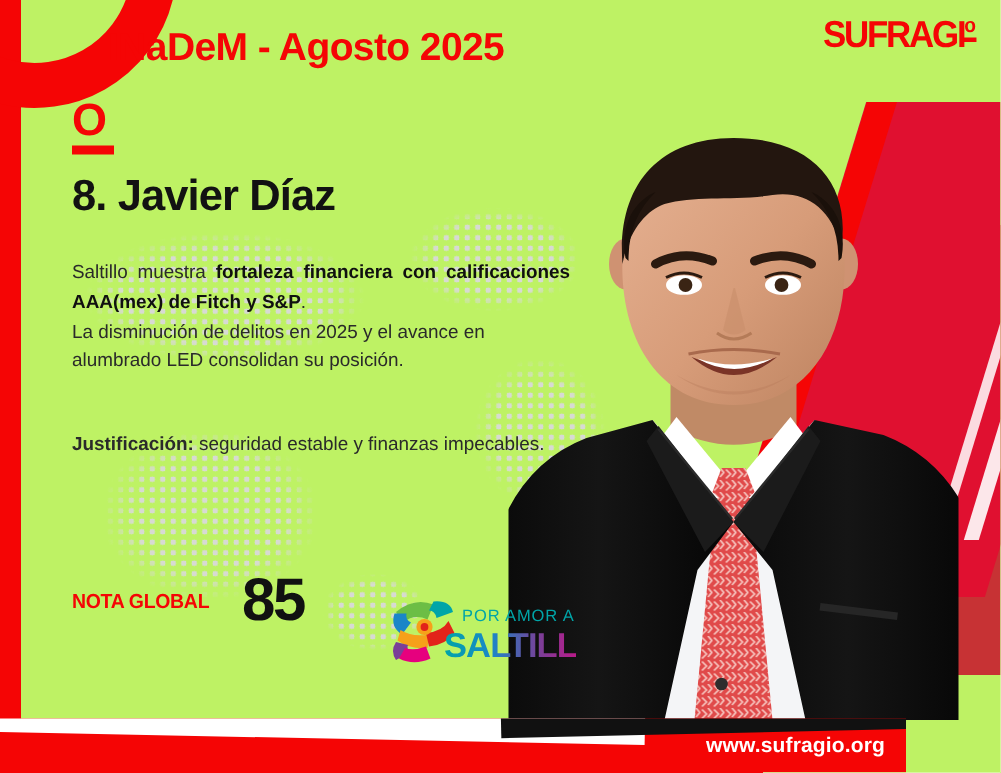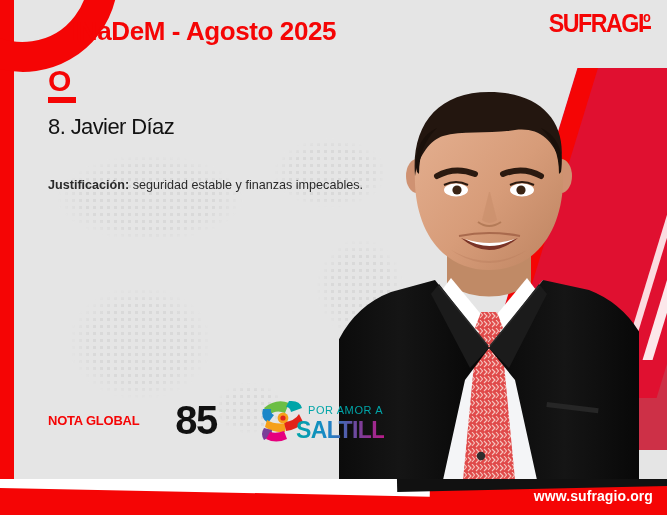--- a/index.html
+++ b/index.html
@@ -6,21 +6,21 @@
   html,body { width:667px; height:515px; }
   body {
     font-family:"Liberation Sans", sans-serif;
     background:#ffffff;
     overflow:hidden;
     position:relative;
   }
   #card {
     position:absolute; inset:0;
     width:667px; height:515px;
-    background:#e5e5e5;
+    background:#bef264;
     overflow:hidden;
   }
 
   
   .map-dots{
     position:absolute;
     left:0; top:78px; width:667px; height:400px;
     background-image:radial-gradient(#d9d9d9 38%, transparent 39%);
     background-size:7px 7px;
     -webkit-mask-image:
@@ -95,21 +95,21 @@
   
   .portrait{
     position:absolute;
     right:28px; bottom:35px;
     width:300px; height:400px;
   }
 
   
   .footer{
     position:absolute; left:0; bottom:0;
-    width:667px; height:36px;
+    width:604px; height:36px;
     background:#f50505;
     overflow:hidden;
   }
   .footer-wedge-white{
     position:absolute; left:0; top:-9px;
     width:430px; height:18px;
     background:#ffffff;
     transform-origin:left center;
     transform:rotate(1.15deg);
   }
@@ -176,22 +176,22 @@
     margin-top:3px;
   }
 
   
   .content{
     position:absolute;
     left:48px; top:115px;
     width:332px;
   }
   .name{
-    font-size:22px;
-    font-weight:normal;
+    font-size:29px;
+    font-weight:bold;
     color:#121212;
     letter-spacing:-.6px;
     line-height:1.12;
   }
   .city{
     font-size:25px;
     font-weight:normal;
     color:#1b1b1b;
     letter-spacing:-.4px;
     line-height:1.15;
@@ -210,24 +210,24 @@
     margin-top:36px;
     font-size:12.6px;
     line-height:1.55;
     color:#2a2a2a;
     text-align:justify;
   }
 
   
   .score-row{
     position:absolute;
-    left:48px; top:400px;
+    left:48px; top:380px;
     display:flex;
     align-items:center;
-    gap:32px;
+    gap:18px;
     justify-content:space-between;
   }
   .score-label{
     color:#f50505;
     font-size:13.5px;
     font-weight:bold;
     letter-spacing:-.2px;
     transform:scaleX(.96);
     transform-origin:left center;
     white-space:nowrap;
@@ -342,20 +342,21 @@
   <div class="brand"><span>SUFRAGI</span><sup>o</sup></div>
 
   <div class="rankmark">
     <span class="glyph">O</span>
     <span class="bar"></span>
   </div>
 
   <div class="content">
     <div class="name">8. Javier Díaz</div>
 
+    <div class="para"><span>Saltillo muestra </span><b>fortaleza financiera con calificaciones AAA(mex) de Fitch y S&amp;P</b><span>.</span><span class="l2">La disminución de delitos en 2025 y el avance en alumbrado LED consolidan su posición.</span></div>
 
     <div class="para2"><b>Justificación:</b><span> seguridad estable y finanzas impecables.</span></div>
   </div>
 
   <div class="score-row">
     <span class="score-label">NOTA GLOBAL</span>
     <span class="score-value">85</span>
   </div>
 
   <svg class="city-logo" viewBox="0 0 126 52">

